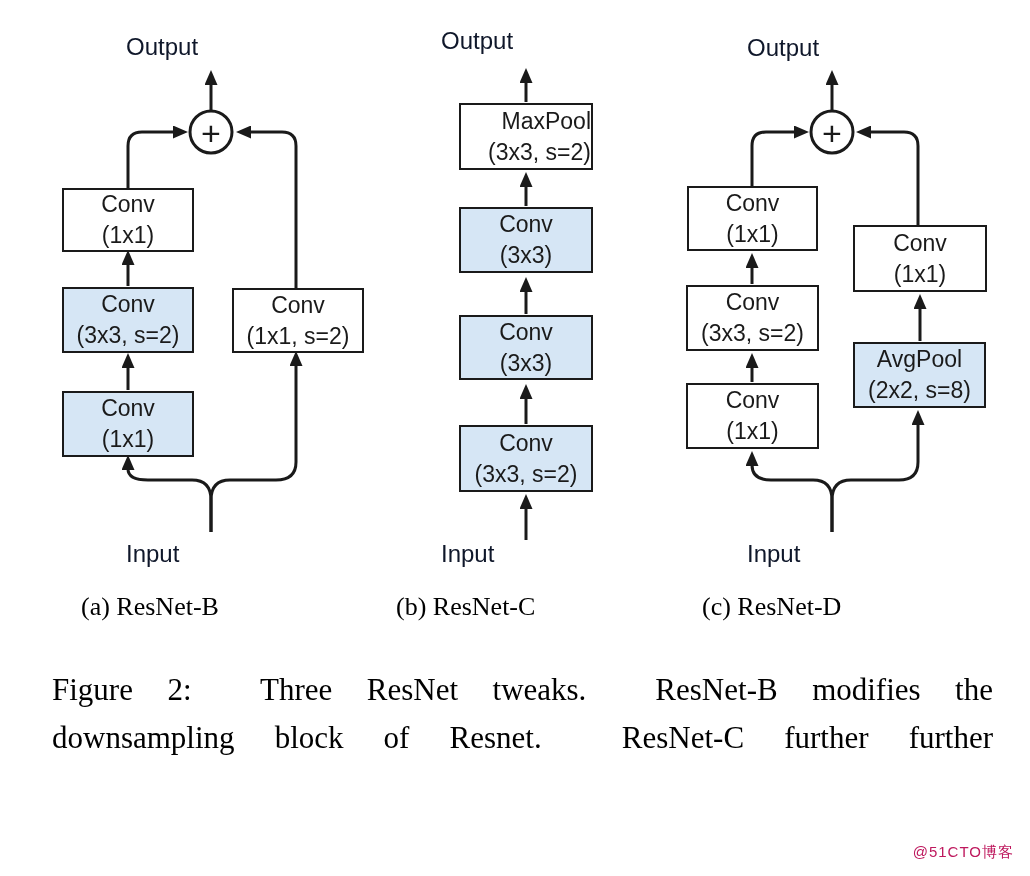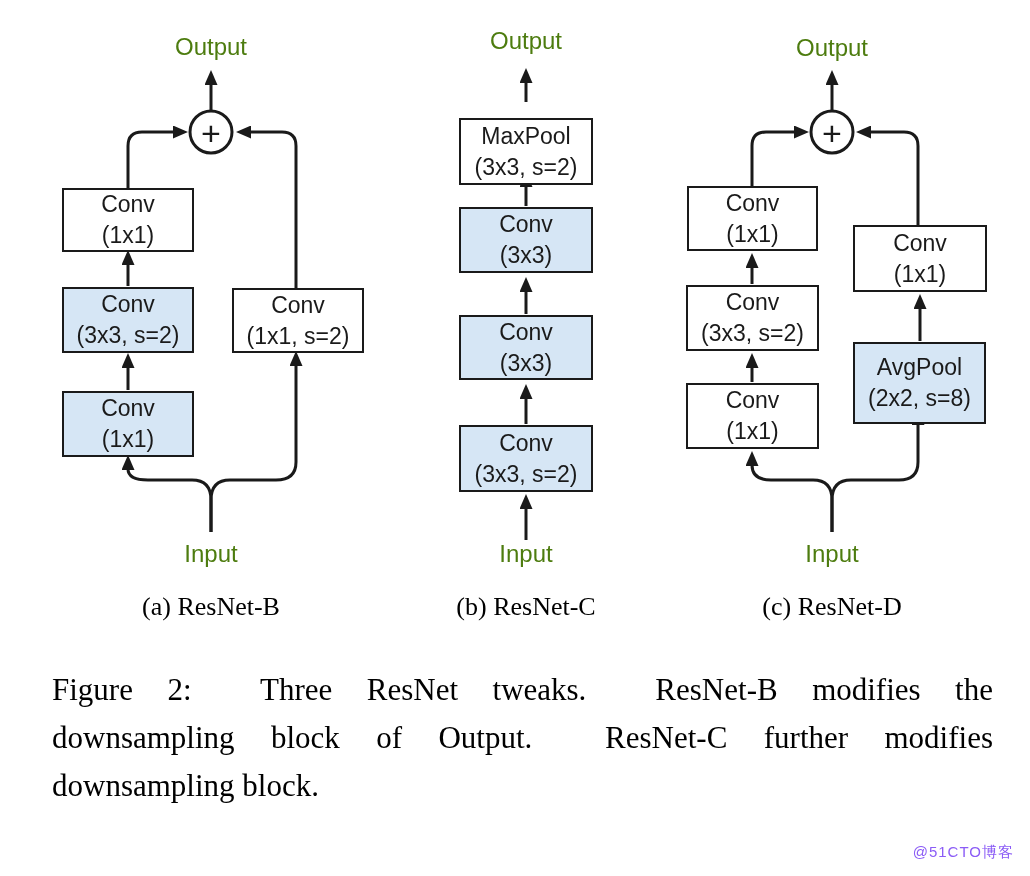--- a/index.html
+++ b/index.html
@@ -4,28 +4,28 @@
 <style>
   html,body{margin:0;padding:0;background:#ffffff;}
   #page{position:relative;width:1030px;height:876px;background:#ffffff;overflow:hidden;
         font-family:"Liberation Sans",sans-serif;color:#1a1a1a;}
   #connectors{position:absolute;left:0;top:0;width:1030px;height:660px;}
   .box{position:absolute;box-sizing:border-box;border:2.5px solid #1a1a1a;
        display:flex;flex-direction:column;align-items:center;justify-content:center;
        font-size:23px;line-height:31px;text-align:center;color:#1a1a1a;}
   .box-white{background:#ffffff;}
   .box-blue{background:#d6e6f5;}
-  .io-label{position:absolute;width:170px;text-align:center;font-size:24px;color:#4d7c0f;}
-  .panel-caption{position:absolute;width:260px;text-align:center;
+  .io-label{position:absolute;width:170px;text-align:left;font-size:24px;color:#0f172a;}
+  .panel-caption{position:absolute;width:260px;text-align:left;
        font-family:"Liberation Serif",serif;font-size:26px;color:#000000;top:592px;}
   #figure-caption{position:absolute;left:52px;top:666px;width:941px;
        font-family:"Liberation Serif",serif;font-size:31px;line-height:48px;color:#000000;}
   .cap-line{white-space:pre-wrap;font-family:Liberation Serif, serif;}
   .cap-justify{text-align:justify;text-align-last:justify;}
-  #watermark{position:absolute;right:16px;top:843px;font-size:15px;color:#8b5cf6;
+  #watermark{position:absolute;right:16px;top:843px;font-size:15px;color:#be185d;
        font-family:"Liberation Sans",sans-serif;letter-spacing:1px;}
 </style>
 </head>
 <body>
 
 <div id="page">
 
   <svg id="connectors" viewBox="0 0 1030 660" xmlns="http://www.w3.org/2000/svg">
     <defs>
       <marker id="ah" markerUnits="userSpaceOnUse" markerWidth="15" markerHeight="13" viewBox="0 0 15 13" refX="1" refY="6.5" orient="auto">
@@ -81,21 +81,21 @@
   </div>
   <div class="box box-blue" style="left:62px;top:391px;width:132px;height:66px;">
     <span>Conv</span>
     <span>(1x1)</span>
   </div>
   <div class="box box-white" style="left:232px;top:288px;width:132px;height:65px;">
     <span>Conv</span>
     <span>(1x1, s=2)</span>
   </div>
 
-  <div class="box box-white" style="left:459px;top:118px;width:134px;height:67px;">
+  <div class="box box-white" style="left:459px;top:103px;width:134px;height:67px;align-items:flex-end;">
     <span>MaxPool</span>
     <span>(3x3, s=2)</span>
   </div>
   <div class="box box-blue" style="left:459px;top:207px;width:134px;height:66px;">
     <span>Conv</span>
     <span>(3x3)</span>
   </div>
   <div class="box box-blue" style="left:459px;top:315px;width:134px;height:65px;">
     <span>Conv</span>
     <span>(3x3)</span>
@@ -114,29 +114,28 @@
     <span>(3x3, s=2)</span>
   </div>
   <div class="box box-white" style="left:686px;top:383px;width:133px;height:66px;">
     <span>Conv</span>
     <span>(1x1)</span>
   </div>
   <div class="box box-white" style="left:853px;top:225px;width:134px;height:67px;">
     <span>Conv</span>
     <span>(1x1)</span>
   </div>
-  <div class="box box-blue" style="left:853px;top:342px;width:133px;height:82px;">
+  <div class="box box-blue" style="left:853px;top:342px;width:133px;height:66px;">
     <span>AvgPool</span>
     <span>(2x2, s=8)</span>
   </div>
 
   <div class="panel-caption" style="left:81px;">(a) ResNet-B</div>
   <div class="panel-caption" style="left:702px;">(c) ResNet-D</div>
   <div class="panel-caption" style="left:396px;">(b) ResNet-C</div>
 
   <div id="figure-caption">
     <div class="cap-line cap-justify">Figure 2:  Three ResNet tweaks.  ResNet-B modifies the</div>
-    <div class="cap-line cap-justify">downsampling block of Output.  ResNet-C further modifies</div>
-    <div class="cap-line">downsampling block.</div>
+    <div class="cap-line cap-justify">downsampling block of Resnet.  ResNet-C further further</div>
   </div>
 
   <div id="watermark">@51CTO博客</div>
 </div>
 
 </body></html>

